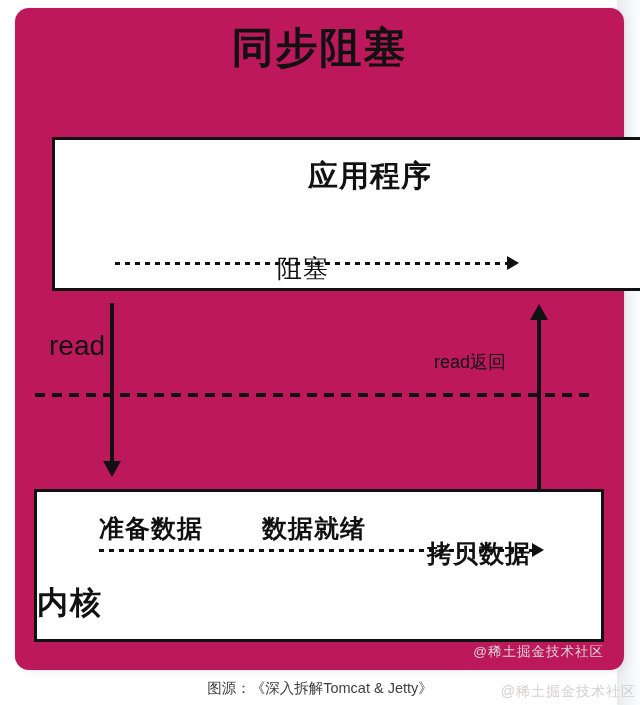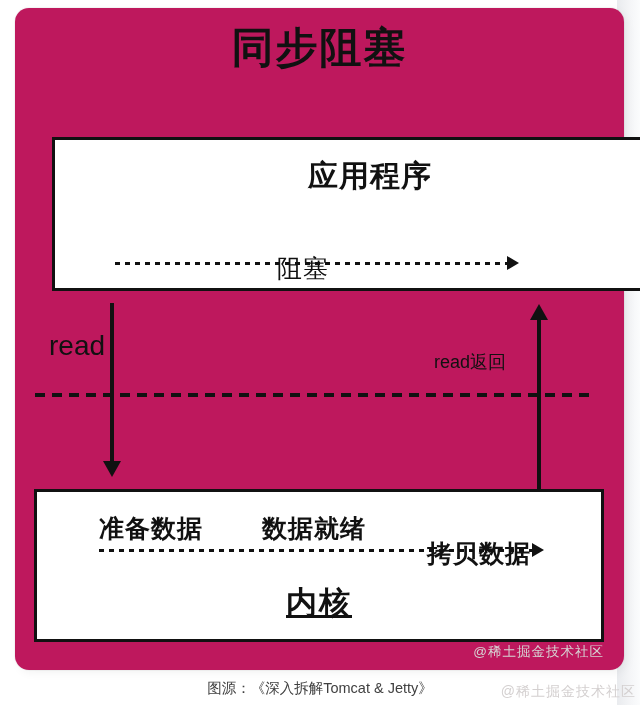--- a/index.html
+++ b/index.html
@@ -75,22 +75,22 @@
   .kernel-box{
     position:absolute;left:19px;top:481px;width:570px;height:153px;
     border:3px solid #111;background:#fff;box-sizing:border-box;
   }
   .kstep{position:absolute;top:20px;font-size:25px;font-weight:600;letter-spacing:1px;}
   .kstep-1{left:62px;}
   .kstep-2{left:225px;}
   .kstep-3{left:390px;margin-top:25px;}
   .kernel-arrow{left:62px;top:51px;width:445px;}
   .kernel-label{
-    position:absolute;left:0;top:90px;width:100%;text-align:center;
-    font-size:31px;font-weight:600;letter-spacing:2px;text-decoration:underline;
+    position:absolute;left:0;top:90px;width:100%;text-align:left;
+    font-size:31px;font-weight:600;letter-spacing:2px;
   }
   .watermark-inner{
     position:absolute;right:20px;top:635px;
     font-size:13.5px;color:#d6d3d3;letter-spacing:1px;
   }
   .caption{
     position:absolute;left:0;top:679px;width:640px;text-align:center;
     font-size:14.5px;color:#404040;
   }
   .watermark-bottom{

